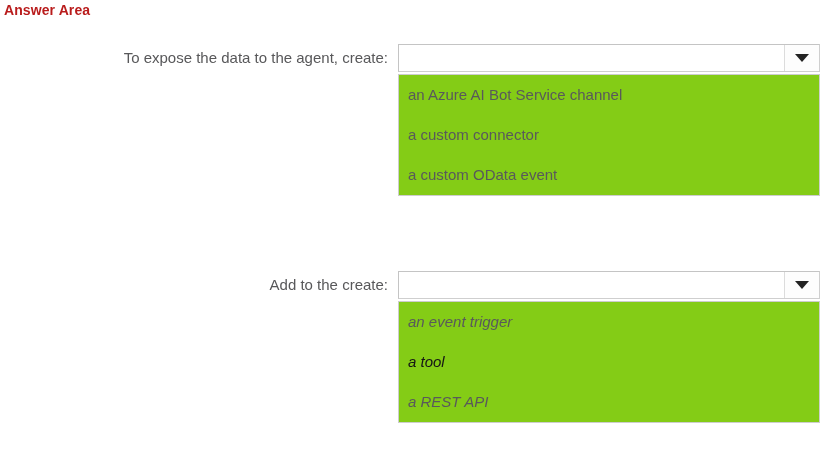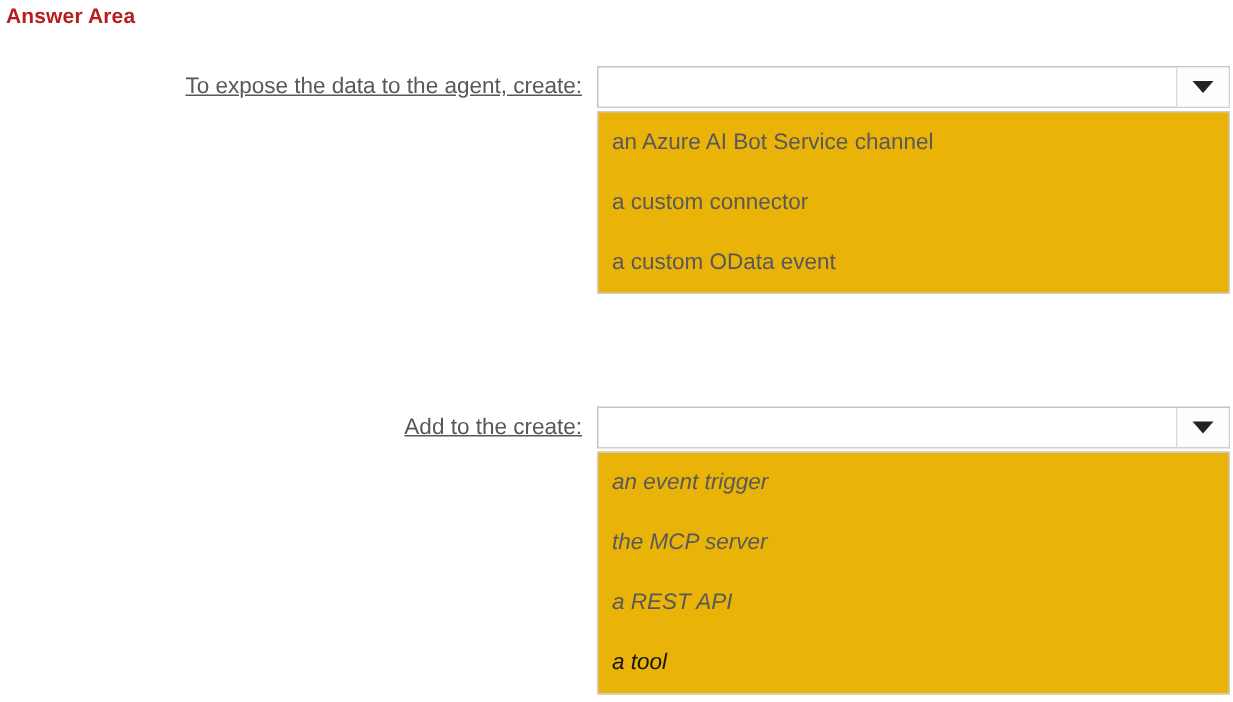--- a/index.html
+++ b/index.html
@@ -33,21 +33,20 @@
     width: 822px;
   }
   .q-label {
     position: absolute;
     left: 0;
     width: 388px;
     text-align: right;
     font-size: 15px;
     color: #58585a;
     line-height: 28px;
-    text-decoration: underline;
   }
 
   .combo {
     position: absolute;
     left: 398px;
     width: 422px;
     height: 28px;
     box-sizing: border-box;
     border: 1px solid #cfcfcf;
     border-top-color: #c4c4c4;
@@ -81,21 +80,21 @@
     border-right: 7px solid transparent;
     border-top: 8px solid #232323;
   }
 
   .options {
     position: absolute;
     left: 398px;
     width: 422px;
     box-sizing: border-box;
     border: 1px solid #cdcdcd;
-    background: #eab308;
+    background: #84cc16;
     padding: 0;
     margin: 0;
     list-style: none;
   }
   .option {
     height: 40px;
     line-height: 40px;
     padding-left: 9px;
     font-size: 15px;
     color: #59595b;
@@ -136,17 +135,16 @@
 
   <div class="combo">
     <div class="combo-value" title=""></div>
     <div class="combo-arrow">
       <span class="tri"></span>
     </div>
   </div>
 
   <ul class="options" style="top:30px;font-style:italic;">
     <li class="option">an event trigger</li>
-    <li class="option">the MCP server</li>
+    <li class="option emphasis">a tool</li>
     <li class="option">a REST API</li>
-    <li class="option emphasis">a tool</li>
   </ul>
 </div>
 
 </body></html>

